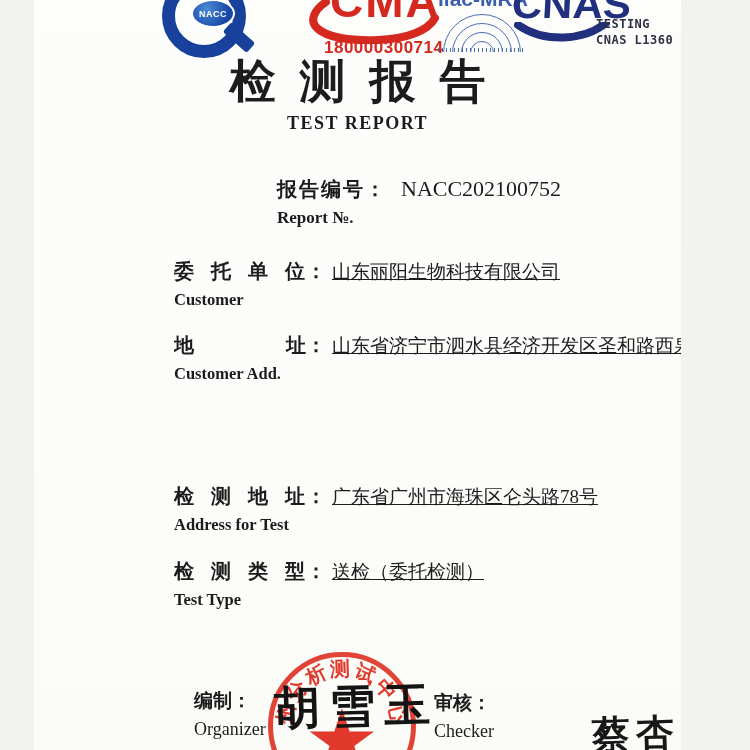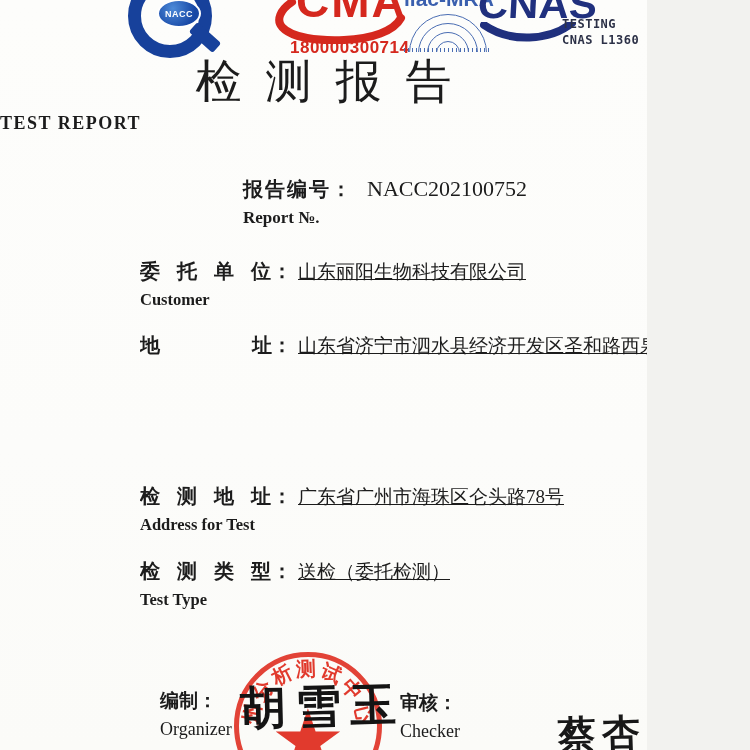--- a/index.html
+++ b/index.html
@@ -1,19 +1,19 @@
 <!DOCTYPE html>
 <html><head>
 <meta charset="utf-8">
 <style>
   html,body{margin:0;padding:0;}
   body{width:750px;height:750px;background:#f2f2ef;}
   .page{position:relative;width:647px;height:750px;overflow:hidden;
         background:linear-gradient(180deg,#fdfdfb 0%,#fcfcfa 60%,#fbfbf8 100%);
-        font-family:"Liberation Serif",serif;color:#1c1c1c;}
+        font-family:"Liberation Serif",serif;color:#1c1c1c;margin-left:34px;}
 
   
   .nacc{position:absolute;left:128px;top:-26px;width:96px;height:92px;}
   .nacc-ring{position:absolute;left:0;top:0;width:58px;height:58px;border:13px solid #17419b;border-radius:50%;}
   .nacc-tail{position:absolute;left:61px;top:57px;width:32px;height:13px;background:#17419b;border-radius:3px;transform:rotate(42deg);}
   .nacc-bubble{position:absolute;left:29px;top:25px;width:40px;height:25px;border-radius:50%;
                background:radial-gradient(circle at 35% 30%,#4d8ad8,#1747a5 70%);
                border:2px solid #fff;display:flex;align-items:center;justify-content:center;}
   .nacc-bubble span{color:#fff;font-size:9px;font-weight:700;font-family:"Liberation Sans",sans-serif;letter-spacing:.5px;}
 
@@ -34,22 +34,22 @@
 
   .cnas{position:absolute;left:478px;top:-16px;width:210px;height:66px;}
   .cnas-word{position:absolute;left:0;top:0;font-family:"Liberation Sans",sans-serif;font-weight:900;
              font-size:42px;color:#20307e;line-height:1;transform:scaleY(.94) skewX(-3deg);}
   .cnas-swoosh{position:absolute;left:2px;top:38px;}
   .cnas-cert{position:absolute;left:84px;top:32px;font-family:"DejaVu Sans Mono",monospace;font-weight:700;
              font-size:12px;color:#2c3147;line-height:16px;letter-spacing:.5px;white-space:pre;}
 
   
   .title-cn{position:absolute;left:0;top:56px;width:100%;text-align:center;
-            font-size:46px;font-weight:400;letter-spacing:24px;text-indent:24px;line-height:1.15;}
-  .title-en{position:absolute;left:0;top:113px;width:100%;text-align:left;
+            font-size:46px;font-weight:700;letter-spacing:24px;text-indent:24px;line-height:1.15;}
+  .title-en{position:absolute;left:0;top:113px;width:100%;text-align:center;
             font-size:18px;font-weight:700;letter-spacing:1.5px;}
 
   
   .report{position:absolute;left:243px;top:176px;}
   .report .l1{font-size:20px;}
   .report .lbl{font-weight:700;letter-spacing:2px;}
   .report .val{font-size:22px;margin-left:14px;}
   .report .l2{margin-top:5px;font-size:17px;font-weight:600;}
 
   
@@ -158,20 +158,21 @@
     <div class="l2">Report №.</div>
   </div>
 
   <div class="row r0">
     <div class="cn-line"><span class="cn-label ls4">委托单位</span><span class="cn-colon">：</span><span class="cn-value">山东丽阳生物科技有限公司</span></div>
     <div class="en-line">Customer</div>
   </div>
 
   <div class="row r1">
     <div class="cn-line"><span class="cn-label ls2">地址</span><span class="cn-colon">：</span><span class="cn-value">山东省济宁市泗水县经济开发区圣和路西泉音路南</span></div>
+    <div class="en-line">Customer Add.</div>
   </div>
 
 
   <div class="row r3">
     <div class="cn-line"><span class="cn-label ls4">检测地址</span><span class="cn-colon">：</span><span class="cn-value">广东省广州市海珠区仑头路78号</span></div>
     <div class="en-line">Address for Test</div>
   </div>
 
   <div class="row r4">
     <div class="cn-line"><span class="cn-label ls4">检测类型</span><span class="cn-colon">：</span><span class="cn-value">送检（委托检测）</span></div>

